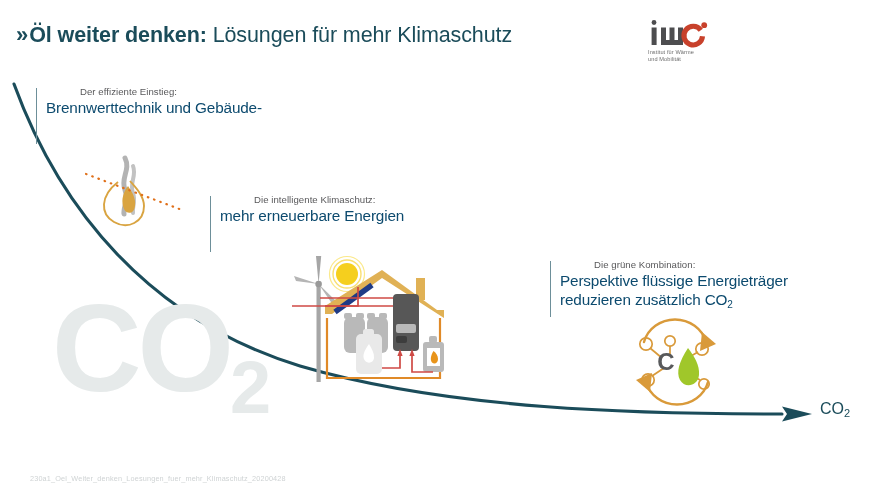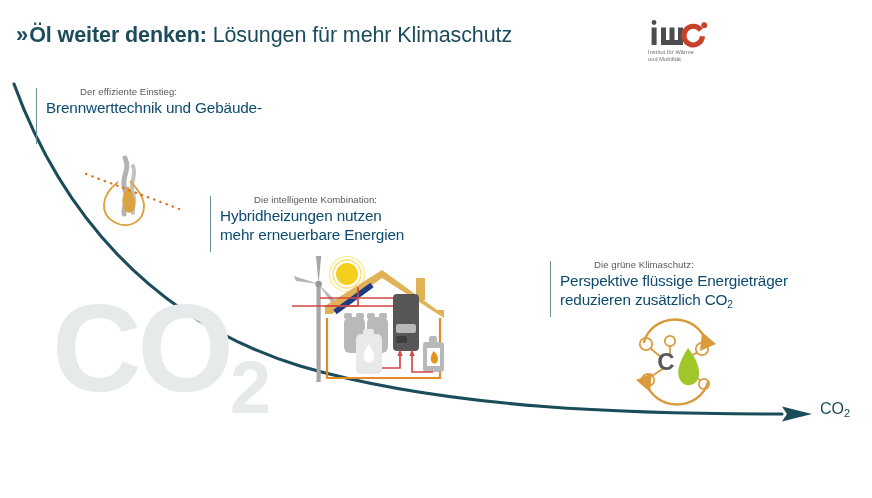--- a/index.html
+++ b/index.html
@@ -227,32 +227,32 @@
   <div class="block" id="block1">
     <div class="rule"></div>
     <div class="kicker">Der effiziente Einstieg:</div>
     <div class="headline">
       <div>Brennwerttechnik und Gebäude-</div>
     </div>
   </div>
 
   <div class="block" id="block2">
     <div class="rule"></div>
-    <div class="kicker">Die intelligente Kombination:</div>
+    <div class="kicker">Die intelligente Klimaschutz:</div>
     <div class="headline">
-      <div>Hybridheizungen nutzen</div>
       <div>mehr erneuerbare Energien</div>
     </div>
   </div>
 
   <div class="block" id="block3">
     <div class="rule"></div>
-    <div class="kicker">Die grüne Klimaschutz:</div>
+    <div class="kicker">Die grüne Kombination:</div>
     <div class="headline">
       <div>Perspektive flüssige Energieträger</div>
       <div><span>reduzieren zusätzlich CO</span><sub>2</sub></div>
     </div>
   </div>
 
   <div class="co2end"><span>CO</span><sub>2</sub></div>
 
+  <div class="footer">230a1_Oel_Weiter_denken_Loesungen_fuer_mehr_Klimaschutz_20200428</div>
 
 </div>
 
 </body></html>

